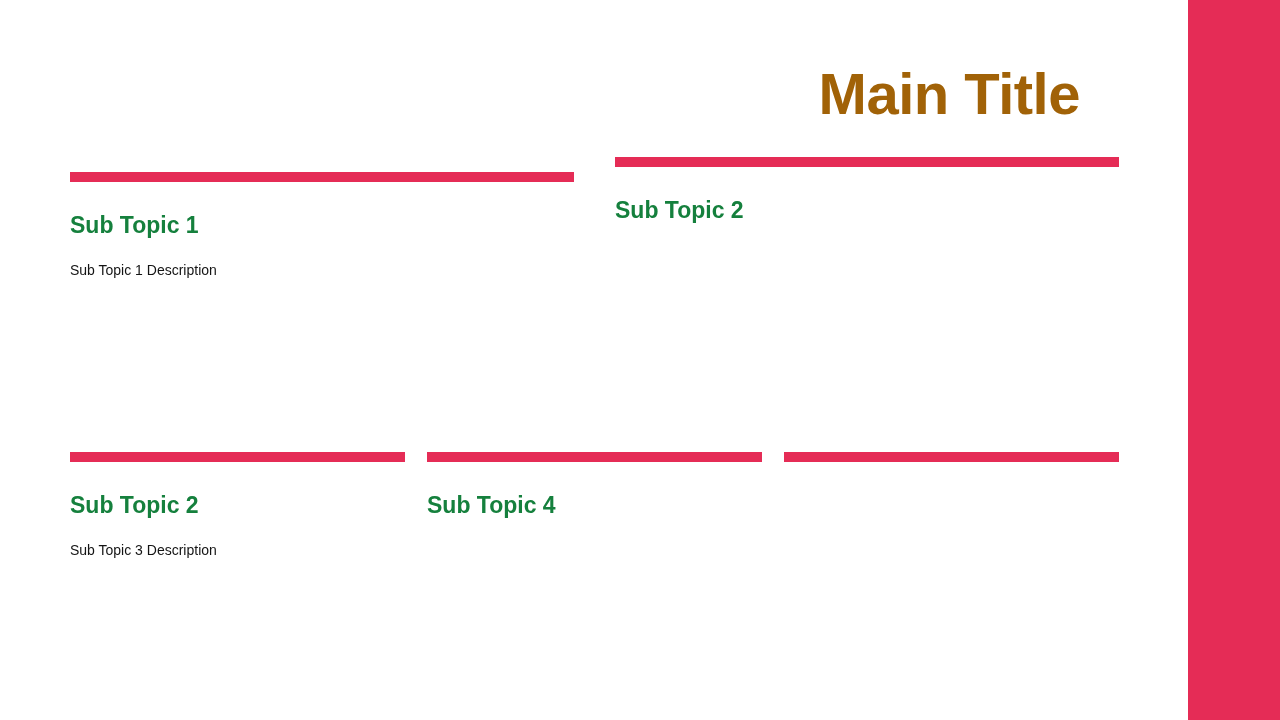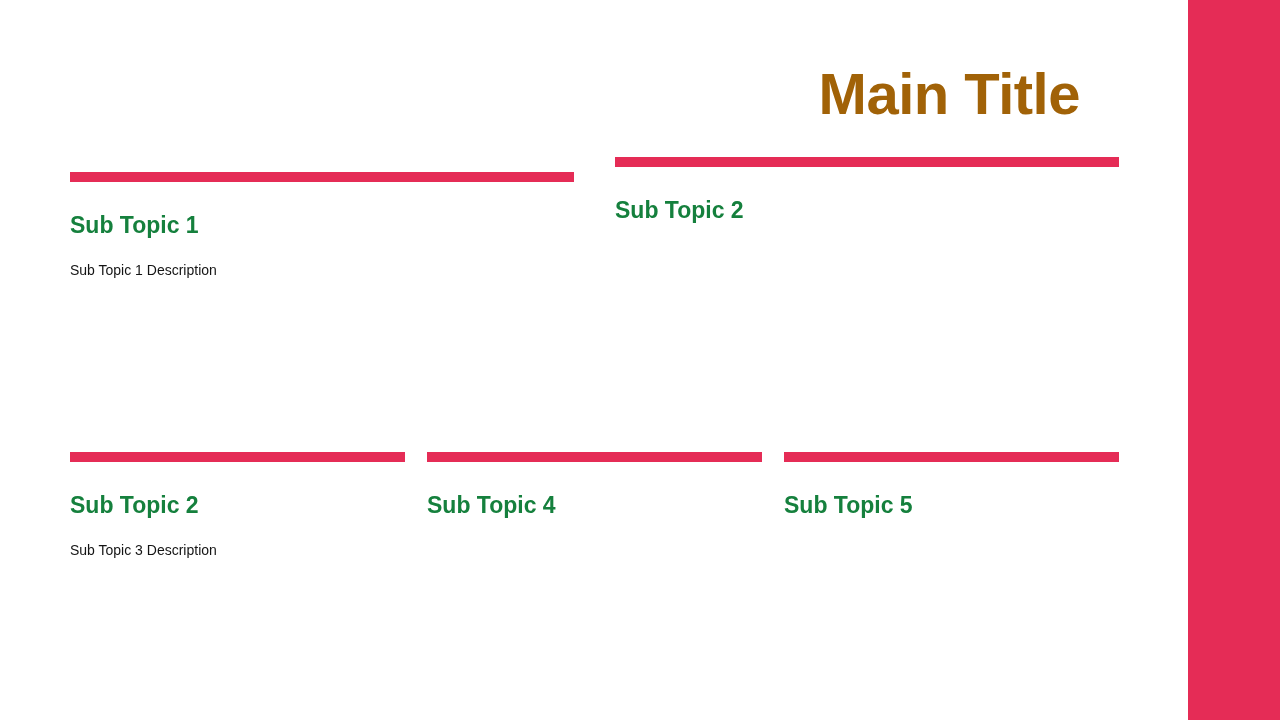--- a/index.html
+++ b/index.html
@@ -119,16 +119,15 @@
     <div class="topic-desc">Sub Topic 3 Description</div>
   </div>
 
   <div class="topic" id="topic-4">
     <div class="topic-rule" style="background: rgb(229, 44, 86);"></div>
     <div class="topic-heading">Sub Topic 4</div>
   </div>
 
   <div class="topic" id="topic-5">
     <div class="topic-rule" style="background: rgb(229, 44, 86);"></div>
-    <div class="topic-heading">Sub Topic 5</div>
   </div>
 
 </div>
 
 </body></html>

